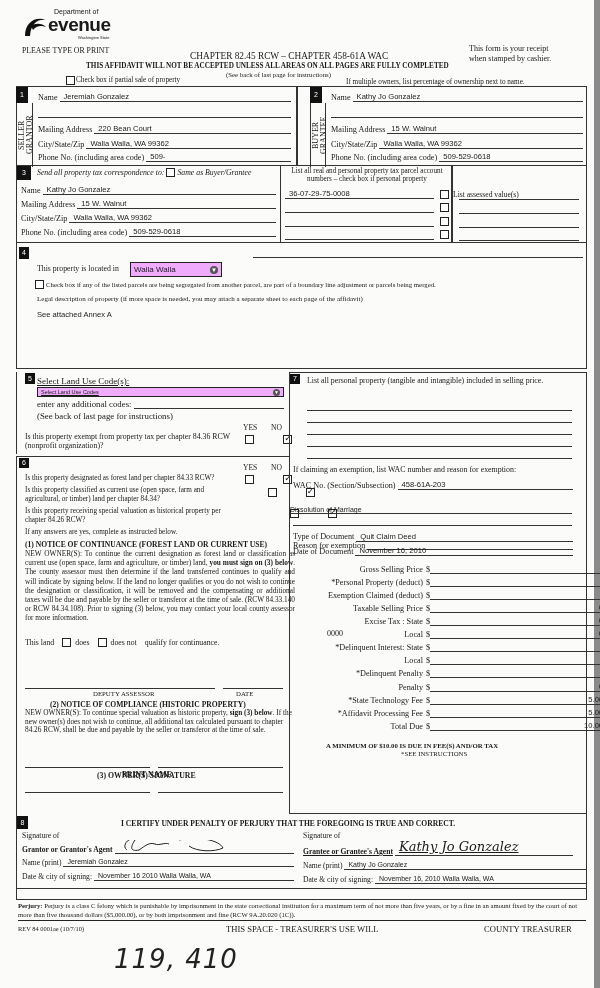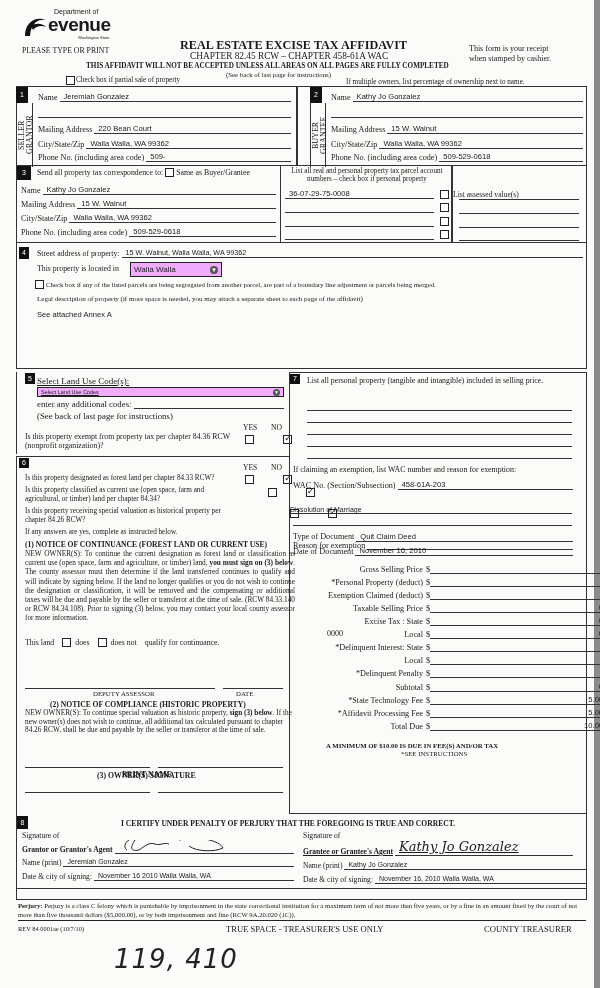--- a/index.html
+++ b/index.html
@@ -34,21 +34,20 @@
   <div class="abs" style="left:22px;top:8px;width:90px;height:34px;">
     <svg width="26" height="26" viewBox="0 0 26 26" style="position:absolute;left:0;top:6px;">
       <path d="M3 22 C3 8, 14 2, 24 6 C16 5, 9 9, 8 22 Z" fill="#111"></path>
       <path d="M9 12 C13 9, 20 9, 24 13 C19 11, 14 12, 11 16 Z" fill="#111"></path>
     </svg>
     <div class="abs" style="left:32px;top:0;font-size:7px;font-family:'Liberation Sans',sans-serif;">Department of</div>
     <div class="abs" style="left:26px;top:6px;font-size:19px;font-family:'Liberation Sans',sans-serif;font-weight:bold;letter-spacing:-0.5px;">evenue</div>
     <div class="abs" style="left:56px;top:27px;font-size:4px;font-family:'Liberation Sans',sans-serif;">Washington State</div>
   </div>
   <div class="abs small" style="left:22px;top:46px;font-size:7.8px;">PLEASE TYPE OR PRINT</div>
-  <div class="abs bold" style="left:180px;top:38px;font-size:12.2px;">REAL ESTATE EXCISE TAX AFFIDAVIT</div>
   <div class="abs" style="left:190px;top:51px;font-size:9.3px;">CHAPTER 82.45 RCW – CHAPTER 458-61A WAC</div>
   <div class="abs bold" style="left:86px;top:62px;font-size:7.2px;">THIS AFFIDAVIT WILL NOT BE ACCEPTED UNLESS ALL AREAS ON ALL PAGES ARE FULLY COMPLETED</div>
   <div class="abs" style="left:226px;top:71px;font-size:6.8px;">(See back of last page for instructions)</div>
   <div class="abs" style="left:469px;top:44px;font-size:8px;">This form is your receipt</div>
   <div class="abs" style="left:469px;top:54px;font-size:8px;">when stamped by cashier.</div>
   <div class="abs" style="left:66px;top:76px;font-size:7.2px;display:flex;align-items:flex-start;gap:1px;">
     <span class="cb"></span>
     <span>Check box if partial sale of property</span>
   </div>
   <div class="abs" style="left:346px;top:78px;font-size:7.2px;">If multiple owners, list percentage of ownership next to name.</div>
@@ -102,21 +101,21 @@
       <span class="val">Walla Walla, WA 99362</span>
     </div>
     <div class="row" style="left:33px;top:64px;width:252px;">
       <span class="lbl">Phone No. (including area code)</span>
       <span class="val">509-529-0618</span>
     </div>
   </div>
 
   <div class="abs box" style="left:16px;top:165px;width:265px;height:78px;">
     <div class="secnum" style="left:0;top:0;width:14px;height:14px;line-height:14px;">3</div>
-    <div class="abs" style="left:20px;top:2px;font-size:7.8px;display:flex;align-items:center;gap:2px;white-space:nowrap;">
+    <div class="abs" style="left:20px;top:2px;font-size:7.8px;display:flex;align-items:center;gap:2px;white-space:nowrap;font-style:italic;">
       <span>Send all property tax correspondence to:</span>
       <span class="cb"></span>
       <span>Same as Buyer/Grantee</span>
     </div>
     <div class="row" style="left:4px;top:18px;width:255px;">
       <span class="lbl">Name</span>
       <span class="val">Kathy Jo Gonzalez</span>
     </div>
     <div class="row" style="left:4px;top:32px;width:255px;">
       <span class="lbl">Mailing Address</span>
@@ -155,24 +154,20 @@
   <div class="abs box" style="left:452px;top:165px;width:135px;height:78px;border-left:1px solid #333;">
     <div class="abs" style="left:0;top:24px;width:133px;text-align:left;font-size:7.6px;">List assessed value(s)</div>
     <div class="abs line" style="left:6px;top:23px;width:120px;height:11px;"></div>
     <div class="abs line" style="left:6px;top:37px;width:120px;height:11px;"></div>
     <div class="abs line" style="left:6px;top:51px;width:120px;height:11px;"></div>
     <div class="abs line" style="left:6px;top:64px;width:120px;height:11px;"></div>
   </div>
 
   <div class="abs" style="left:16px;top:243px;width:571px;height:126px;border-left:1px solid #333;border-right:1px solid #333;border-bottom:1px solid #333;">
     <div class="secnum" style="left:2px;top:4px;width:10px;height:12px;">4</div>
-    <div class="row" style="left:20px;top:4px;width:260px;">
-      <span class="lbl" style="font-size:7.8px;">Street address of property:</span>
-      <span class="val" style="font-size:7.2px;">15 W. Walnut, Walla Walla, WA 99362</span>
-    </div>
     <div class="abs line" style="left:236px;top:14px;width:330px;"></div>
     <div class="abs" style="left:20px;top:21px;font-size:7.8px;">This property is located in</div>
     <div class="select" style="left:113px;top:19px;width:92px;height:15px;font-size:8px;">
       <span>Walla Walla</span>
       <span class="knob">▼</span>
     </div>
     <div class="abs" style="left:18px;top:37px;font-size:6.8px;display:flex;align-items:center;gap:2px;white-space:nowrap;">
       <span class="cb"></span>
       <span>Check box if any of the listed parcels are being segregated from another parcel, are part of a boundary line adjustment or parcels being merged.</span>
     </div>
@@ -309,21 +304,21 @@
       <span class="lbl">Local</span>
         <span class="dollar">$</span>
         <span class="val"></span>
     </div>
     <div class="money" style="left:-7px;top:294px;">
       <span class="lbl">*Delinquent Penalty</span>
         <span class="dollar">$</span>
         <span class="val"></span>
     </div>
     <div class="money" style="left:-7px;top:308px;">
-      <span class="lbl">Subtotal</span>
+      <span class="lbl">Penalty</span>
         <span class="dollar">$</span>
         <span class="val">0</span>
     </div>
     <div class="money" style="left:-7px;top:321px;">
       <span class="lbl">*State Technology Fee</span>
         <span class="dollar">$</span>
         <span class="val">5.00</span>
     </div>
     <div class="money" style="left:-7px;top:334px;">
       <span class="lbl">*Affidavit Processing Fee</span>
@@ -372,16 +367,16 @@
       <span class="lbl" style="font-size:7.6px;">Date &amp; city of signing:</span>
       <span class="val" style="font-size:7px;">November 16, 2010  Walla Walla, WA</span>
     </div>
     <div class="abs line" style="left:0;top:74px;width:569px;"></div>
   </div>
 
   <div class="abs" style="left:18px;top:901px;width:568px;font-size:6.7px;line-height:9px;border-bottom:1px solid #222;padding-bottom:1px;">
     <b>Perjury:</b><span> Perjury is a class C felony which is punishable by imprisonment in the state correctional institution for a maximum term of not more than five years, or by a fine in an amount fixed by the court of not more than five thousand dollars ($5,000.00), or by both imprisonment and fine (RCW 9A.20.020 (1C)).</span>
   </div>
   <div class="abs" style="left:18px;top:925px;font-size:6.4px;">REV 84 0001ae (10/7/10)</div>
-  <div class="abs" style="left:226px;top:924px;font-size:8.6px;">TRUE SPACE - TREASURER'S USE ONLY</div>
+  <div class="abs" style="left:226px;top:924px;font-size:8.6px;">THIS SPACE - TREASURER'S USE WILL</div>
   <div class="abs" style="left:484px;top:924px;font-size:8.6px;">COUNTY TREASURER</div>
   <div class="abs" style="left:114px;top:944px;font-family:'DejaVu Sans',sans-serif;font-style:italic;font-size:26px;font-weight:200;color:#222;letter-spacing:1px;">119, 410</div>
 </div>
 
 </body></html>

